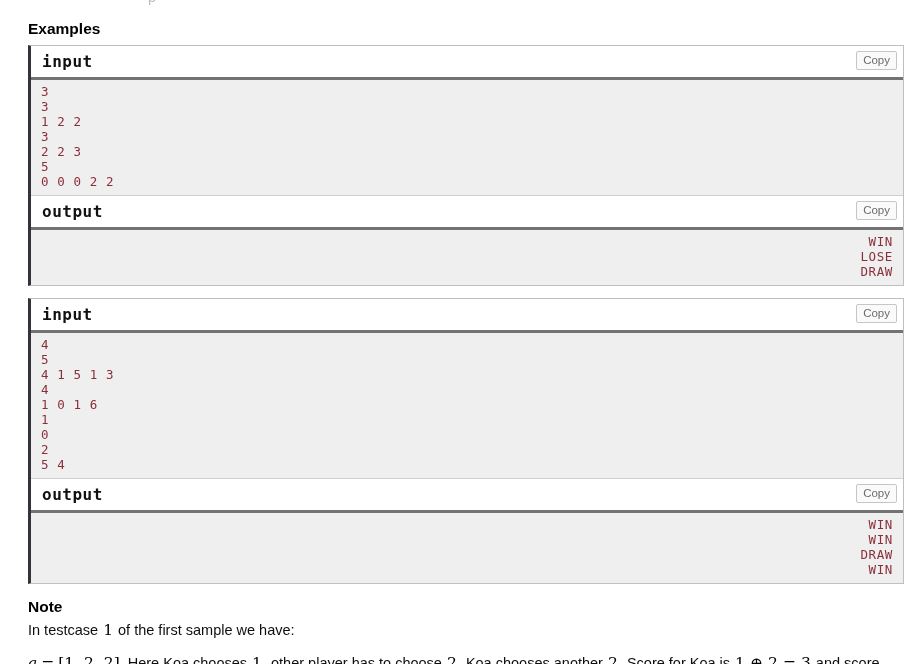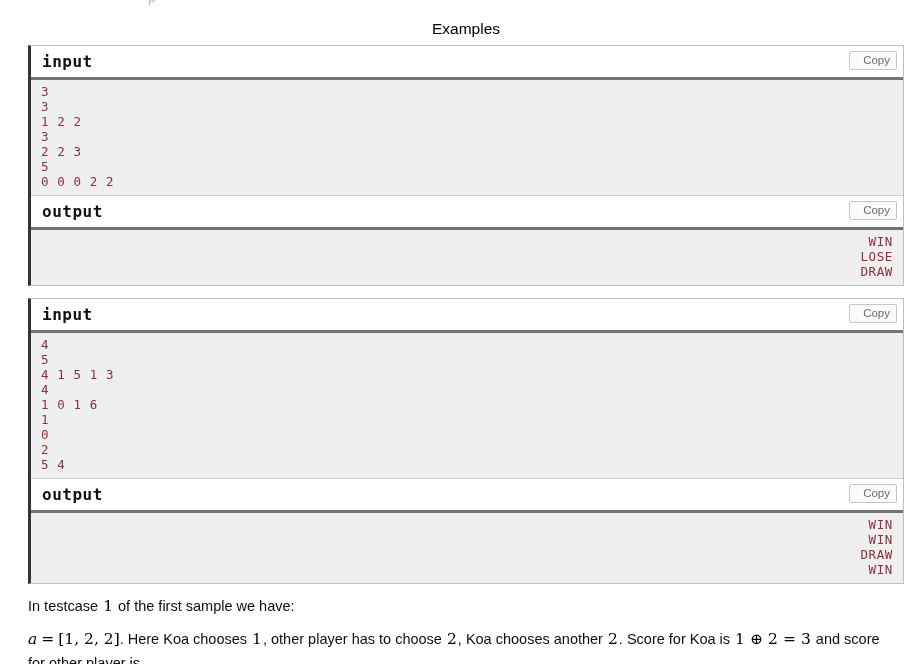--- a/index.html
+++ b/index.html
@@ -32,26 +32,25 @@
   .top-clip-text {
     position: absolute;
     left: 120px;
     top: -11px;
     font-size: 14.5px;
     color: #bcbcbc;
     white-space: nowrap;
   }
 
   .section-heading {
-    font-weight: normal;
+    font-weight: bold;
     font-size: 15.5px;
     color: #000;
     margin: 6px 0 6px 0;
     line-height: 1.2;
-    text-align: center;
   }
 
   
   .sample-tests {
     width: 876px;
   }
   .sample-test {
     border: 1px solid #bfbfbf;
     border-left: 3px solid #33333a;
     background: #ffffff;
@@ -75,21 +74,21 @@
     right: 6px;
     top: 5px;
     font-family: "Liberation Sans", sans-serif;
     font-size: 11.5px;
     font-weight: normal;
     letter-spacing: 0;
     color: #6c6c6c;
     background: #fafafa;
     border: 1px solid #c6c6c6;
     border-radius: 2px;
-    padding: 1px 6px 2px 13px;
+    padding: 1px 6px 2px 6px;
     line-height: 1.25;
     cursor: pointer;
   }
   .io-body {
     background: #efefef;
     border-bottom: 1px solid #cfcfcf;
     padding: 4px 0 6px 0;
   }
   .io-body.last { border-bottom: none; text-align: right; }
   pre.io-pre {
@@ -200,18 +199,19 @@
         <pre class="io-pre">WIN
 WIN
 DRAW
 WIN</pre>
       </div>
     </div>
 
   </div>
 
   <div class="note-wrap">
+    <div class="section-heading">Note</div>
     <div class="note-line"><span>In testcase </span><span class="math-num">1</span><span> of the first sample we have:</span></div>
 
     <div class="note-para"><span class="math-i">a</span> <span class="math">=</span> <span class="math">[1, 2, 2]</span><span>. Here Koa chooses </span><span class="math-num">1</span><span>, other player has to choose </span><span class="math-num">2</span><span>, Koa chooses another </span><span class="math-num">2</span><span>. Score for Koa is </span><span class="math-num">1</span> <span class="math">⊕</span> <span class="math-num">2</span> <span class="math">=</span> <span class="math-num">3</span><span> and score for other player is </span></div>
   </div>
 
 </div>
 
 </body></html>

